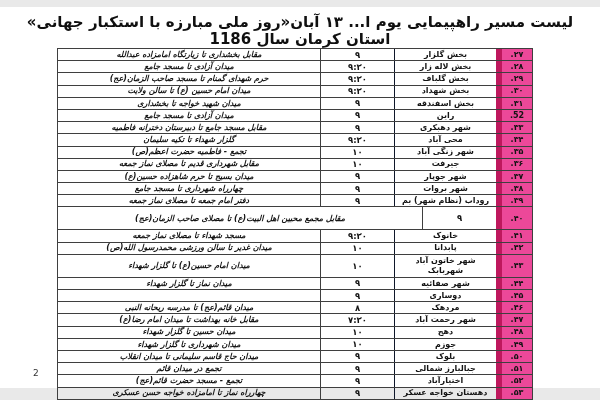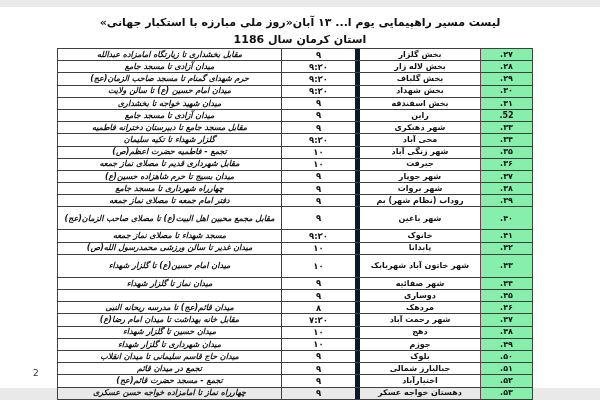--- a/index.html
+++ b/index.html
@@ -7,37 +7,37 @@
     width:600px;height:400px;position:relative;overflow:hidden;
     background:#e9e9e9;
     font-family:"DejaVu Sans","Liberation Sans",sans-serif;
   }
   .page{
     position:absolute;top:7px;left:0;width:600px;height:381px;
     background:#ffffff;
   }
   .title{
     direction:rtl;text-align:center;font-weight:bold;color:#101010;
-    font-size:11px;line-height:17px;margin-top:7px;
+    font-size:15px;line-height:17px;margin-top:7px;
   }
   .rtable{
     position:absolute;left:57px;top:41px;width:476px;
     direction:rtl;border:1px solid #3f3f3f;
     font-size:8px;font-weight:bold;color:#141414;
     box-sizing:border-box;
   }
   .trow{display:flex;min-height:11.2px;}
   .trow + .trow{border-top:1px solid #3f3f3f;}
   .trow.tall{min-height:22px;}
   .cell{
     display:flex;align-items:center;justify-content:center;
     text-align:center;line-height:1.2;padding:0 2px;box-sizing:border-box;
   }
-  .cell.num{width:52px;background:#86efac;border-left:1px solid #be185d;}
-  .cell.city{width:125px;border-left:5px solid #0f172a;}
+  .cell.num{width:36px;background:#ec4899;border-left:6px solid #be185d;}
+  .cell.city{width:102px;border-left:1px solid #0f172a;}
   .cell.time{width:74px;border-left:1px solid #3f3f3f;font-size:8.5px;}
   .cell.route{flex:1;font-style:italic;}
   .pagenum{
     position:absolute;left:33px;top:361px;
     font-size:9px;color:#333;font-weight:normal;
   }
 </style>
 </head>
 <body>
 
@@ -121,21 +121,20 @@
         <div class="cell route">چهارراه شهرداری تا مسجد جامع</div>
       </div>
       <div class="trow">
         <div class="cell num">۳۹.</div>
         <div class="cell city">روداب (نظام شهر) بم</div>
         <div class="cell time">۹</div>
         <div class="cell route">دفتر امام جمعه تا مصلای نماز جمعه</div>
       </div>
       <div class="trow tall">
         <div class="cell num">۴۰.</div>
-        <div class="cell city">شهر باغین</div>
         <div class="cell time">۹</div>
         <div class="cell route">مقابل مجمع محبین اهل البیت(ع) تا مصلای صاحب الزمان(عج)</div>
       </div>
       <div class="trow">
         <div class="cell num">۴۱.</div>
         <div class="cell city">خانوک</div>
         <div class="cell time">۹:۳۰</div>
         <div class="cell route">مسجد شهداء تا مصلای نماز جمعه</div>
       </div>
       <div class="trow">

